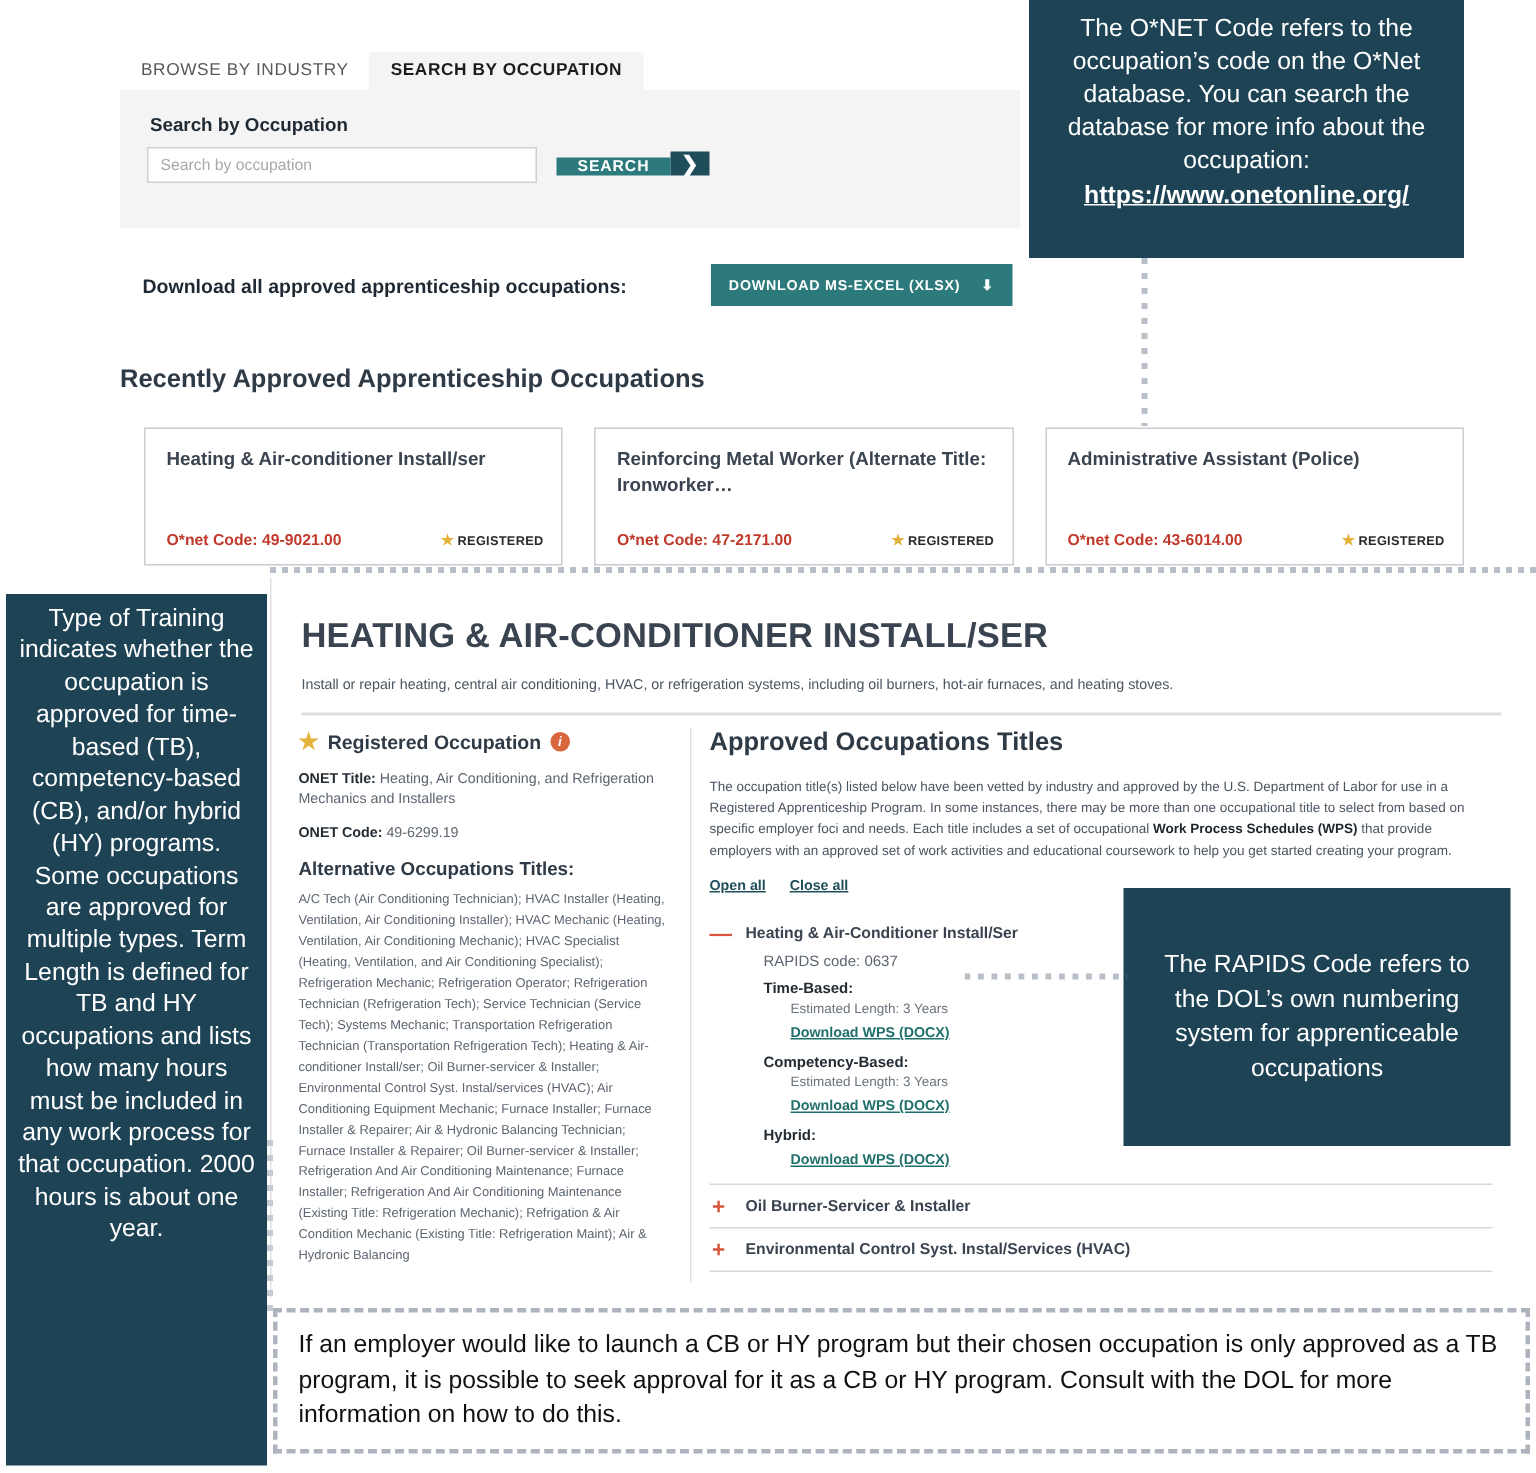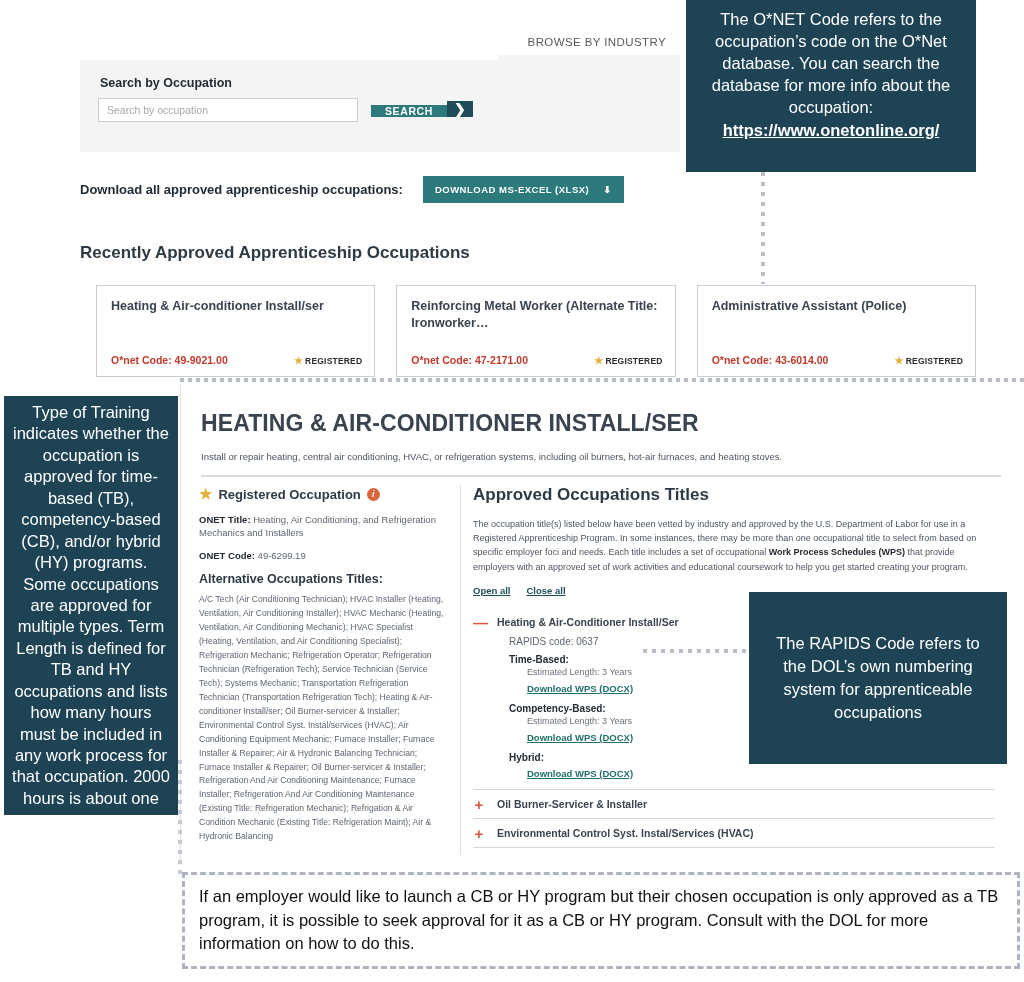--- a/index.html
+++ b/index.html
@@ -20,21 +20,20 @@
     width: 1024px; height: 385px;
     background: #ffffff;
   }
 
   .tabs-row {
     position: absolute;
     left: 80px; top: 30px;
     width: 600px; height: 30px;
     display: flex;
     align-items: flex-end;
-    flex-direction: column;
   }
   .tab {
     font-size: 11.5px;
     letter-spacing: 0.4px;
     padding: 6px 14px 7px 14px;
     color: #58585a;
     background: transparent;
     cursor: pointer;
     white-space: nowrap;
   }
@@ -91,22 +90,22 @@
   .search-btn .arrow {
     background: #1f4e5a;
     color: #ffffff;
     width: 26px;
     display: flex; align-items: center; justify-content: center;
     font-size: 14px; font-weight: bold;
   }
 
   .download-row {
     position: absolute;
-    left: 80px; top: 176px;
-    display: flex; align-items: center;
+    left: 95px; top: 176px;
+    display: flex; align-items: center; gap: 36px;
   }
   .download-row .dl-label {
     font-size: 13px;
     font-weight: bold;
     color: #1f2933;
     margin-right: 20px;
   }
   .download-btn {
     background: #2c7a7b;
     color: #ffffff;
@@ -201,21 +200,21 @@
     line-height: 1.34;
   }
   #callout-onet .link {
     display: block;
     text-decoration: underline;
     font-weight: bold;
   }
 
   #callout-training {
     left: 4px; top: 396px;
-    width: 174px; height: 419px;
+    width: 174px; height: 581px;
     padding: 6px 7px;
     font-size: 16.5px;
     line-height: 1.3;
   }
 
   #callout-rapids {
     left: 749px; top: 592px;
     width: 258px; height: 172px;
     padding: 16px 14px;
     font-size: 16.5px;

